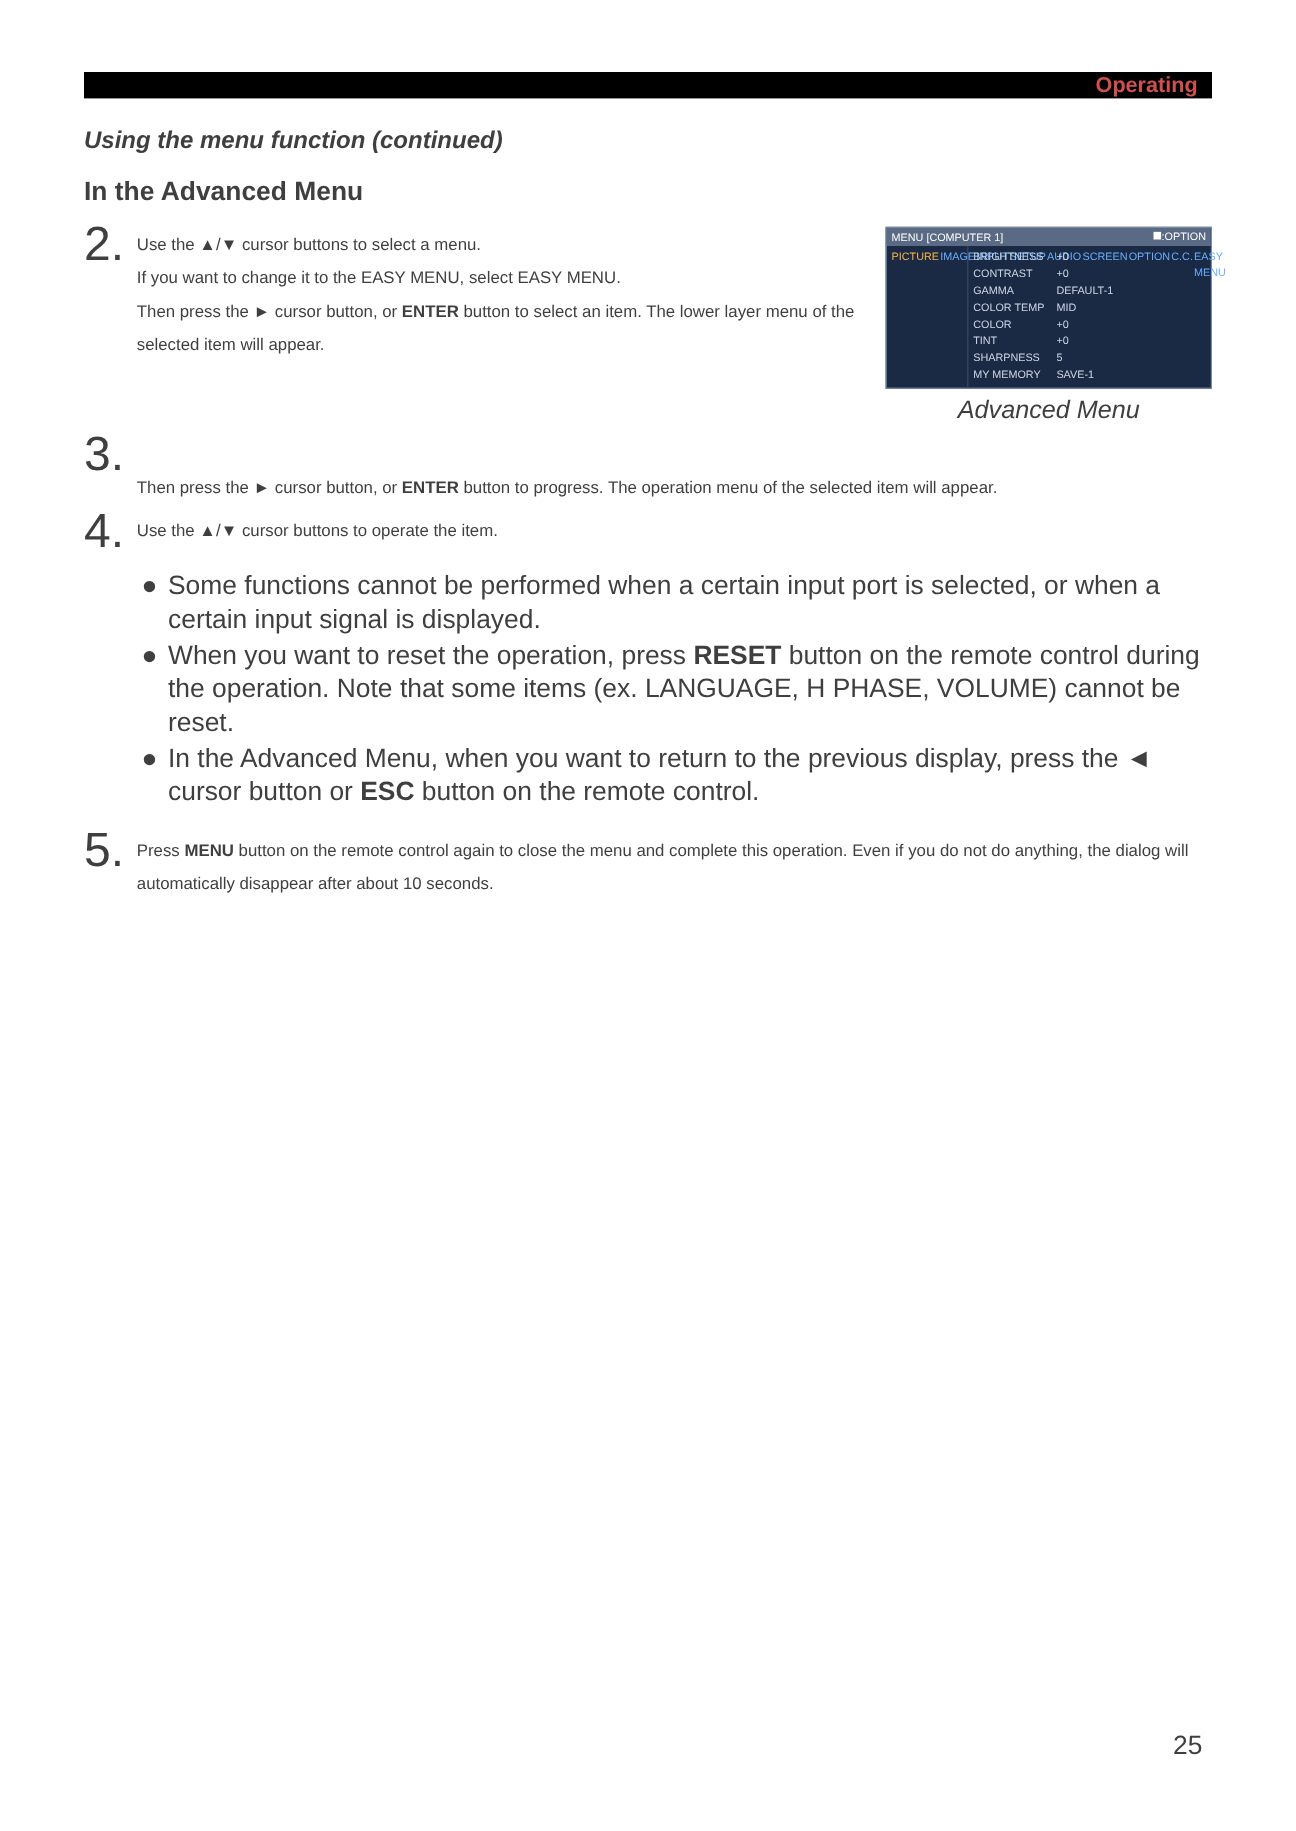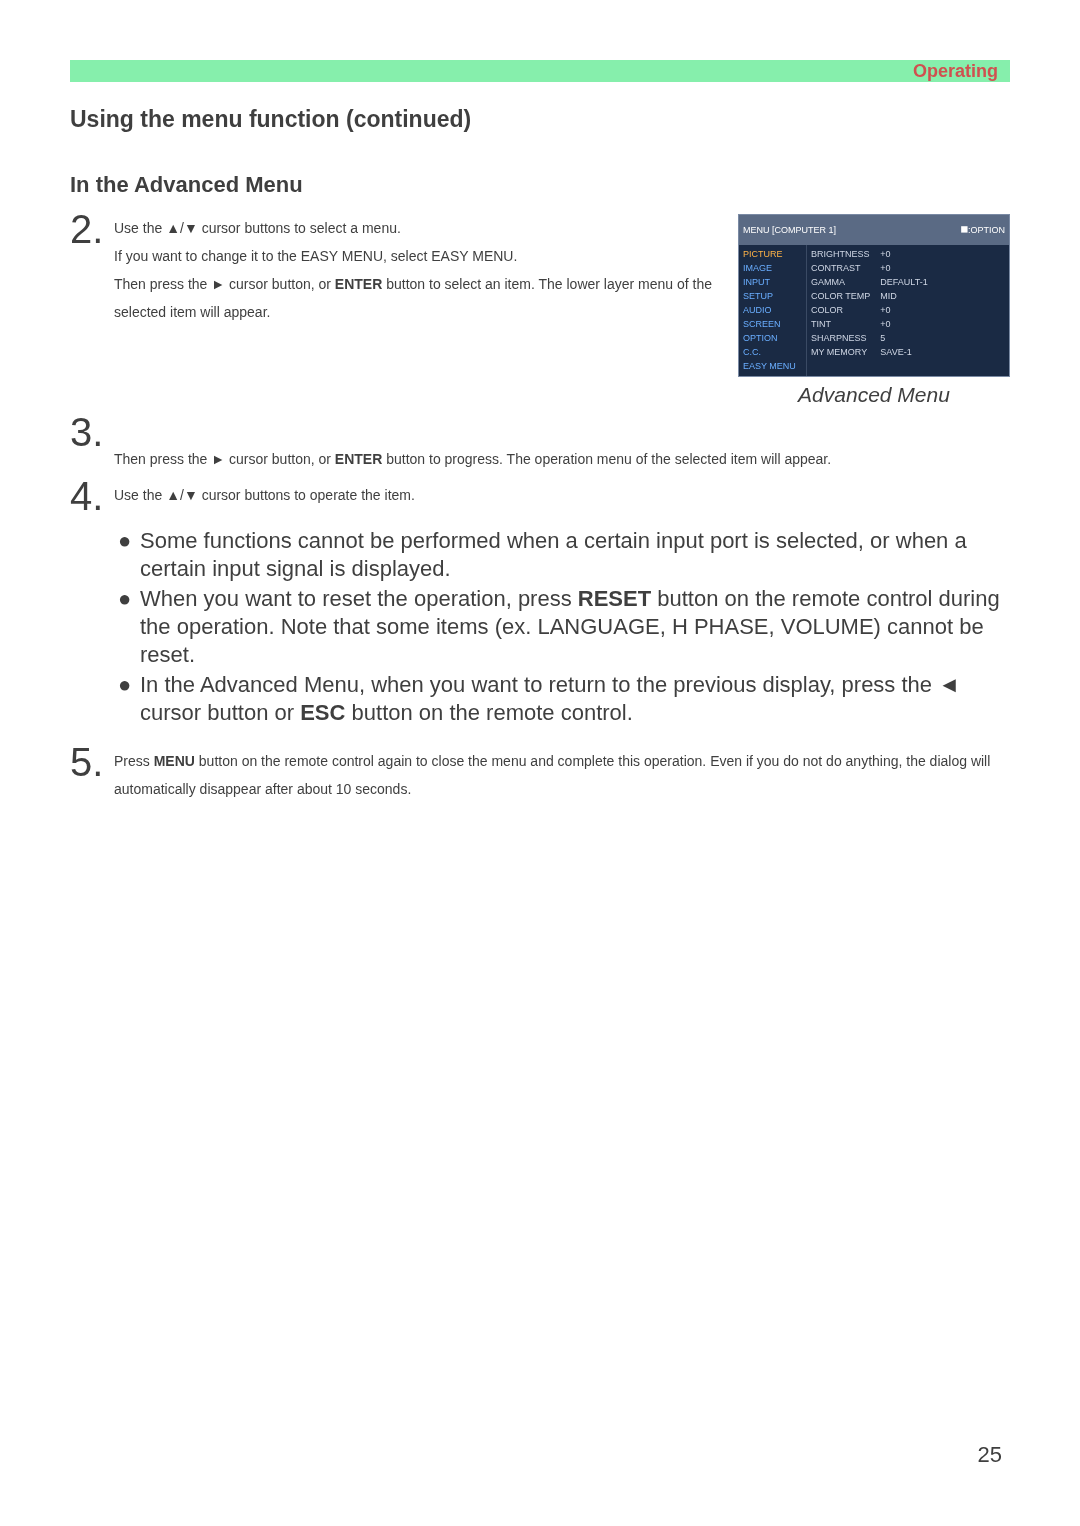--- a/index.html
+++ b/index.html
@@ -9,37 +9,38 @@
     background: #ffffff;
     font-family: Arial, Helvetica, sans-serif;
     position: relative;
     color: #3f3f3f;
   }
   .page {
     padding: 60px 70px 0 70px;
   }
   .header-bar {
     height: 22px;
-    background: #86efac;
+    background: #000000;
     border-radius: 0;
     display: flex;
     justify-content: flex-end;
     align-items: center;
     padding-right: 12px;
     margin-bottom: 24px;
   }
   .header-bar span {
     color: #d05050;
     font-weight: bold;
     font-size: 18px;
   }
   .title {
+    font-style: italic;
     font-weight: bold;
-    font-size: 23px;
-    margin-bottom: 39px;
+    font-size: 20px;
+    margin-bottom: 18px;
   }
   .subtitle {
     font-weight: bold;
     font-size: 22px;
     margin-bottom: 14px;
   }
   .content-row {
     display: flex;
     align-items: flex-start;
     gap: 20px;
@@ -88,38 +89,38 @@
   
   .osd {
     background: #1a2a44;
     border: 1px solid #7a8aa4;
     width: 272px;
     font-size: 10px;
     color: #cfd6e4;
   }
   .osd-top {
     background: #5a6a84;
-    height: 30px;
+    height: 15px;
     display: flex;
     justify-content: space-between;
     align-items: center;
     padding: 0 4px;
     color: #ffffff;
     font-size: 9px;
   }
   .osd-body {
     display: flex;
     min-height: 118px;
   }
   .osd-left {
     width: 68px;
     border-right: 1px solid #3a4a64;
     padding: 3px 4px;
     display: flex;
-    flex-direction: column;
+    flex-direction: row;
     gap: 1px;
   }
   .osd-left div {
     font-size: 9px;
     line-height: 13px;
     color: #6aaeff;
   }
   .osd-left .sel {
     color: #ffb347;
   }

